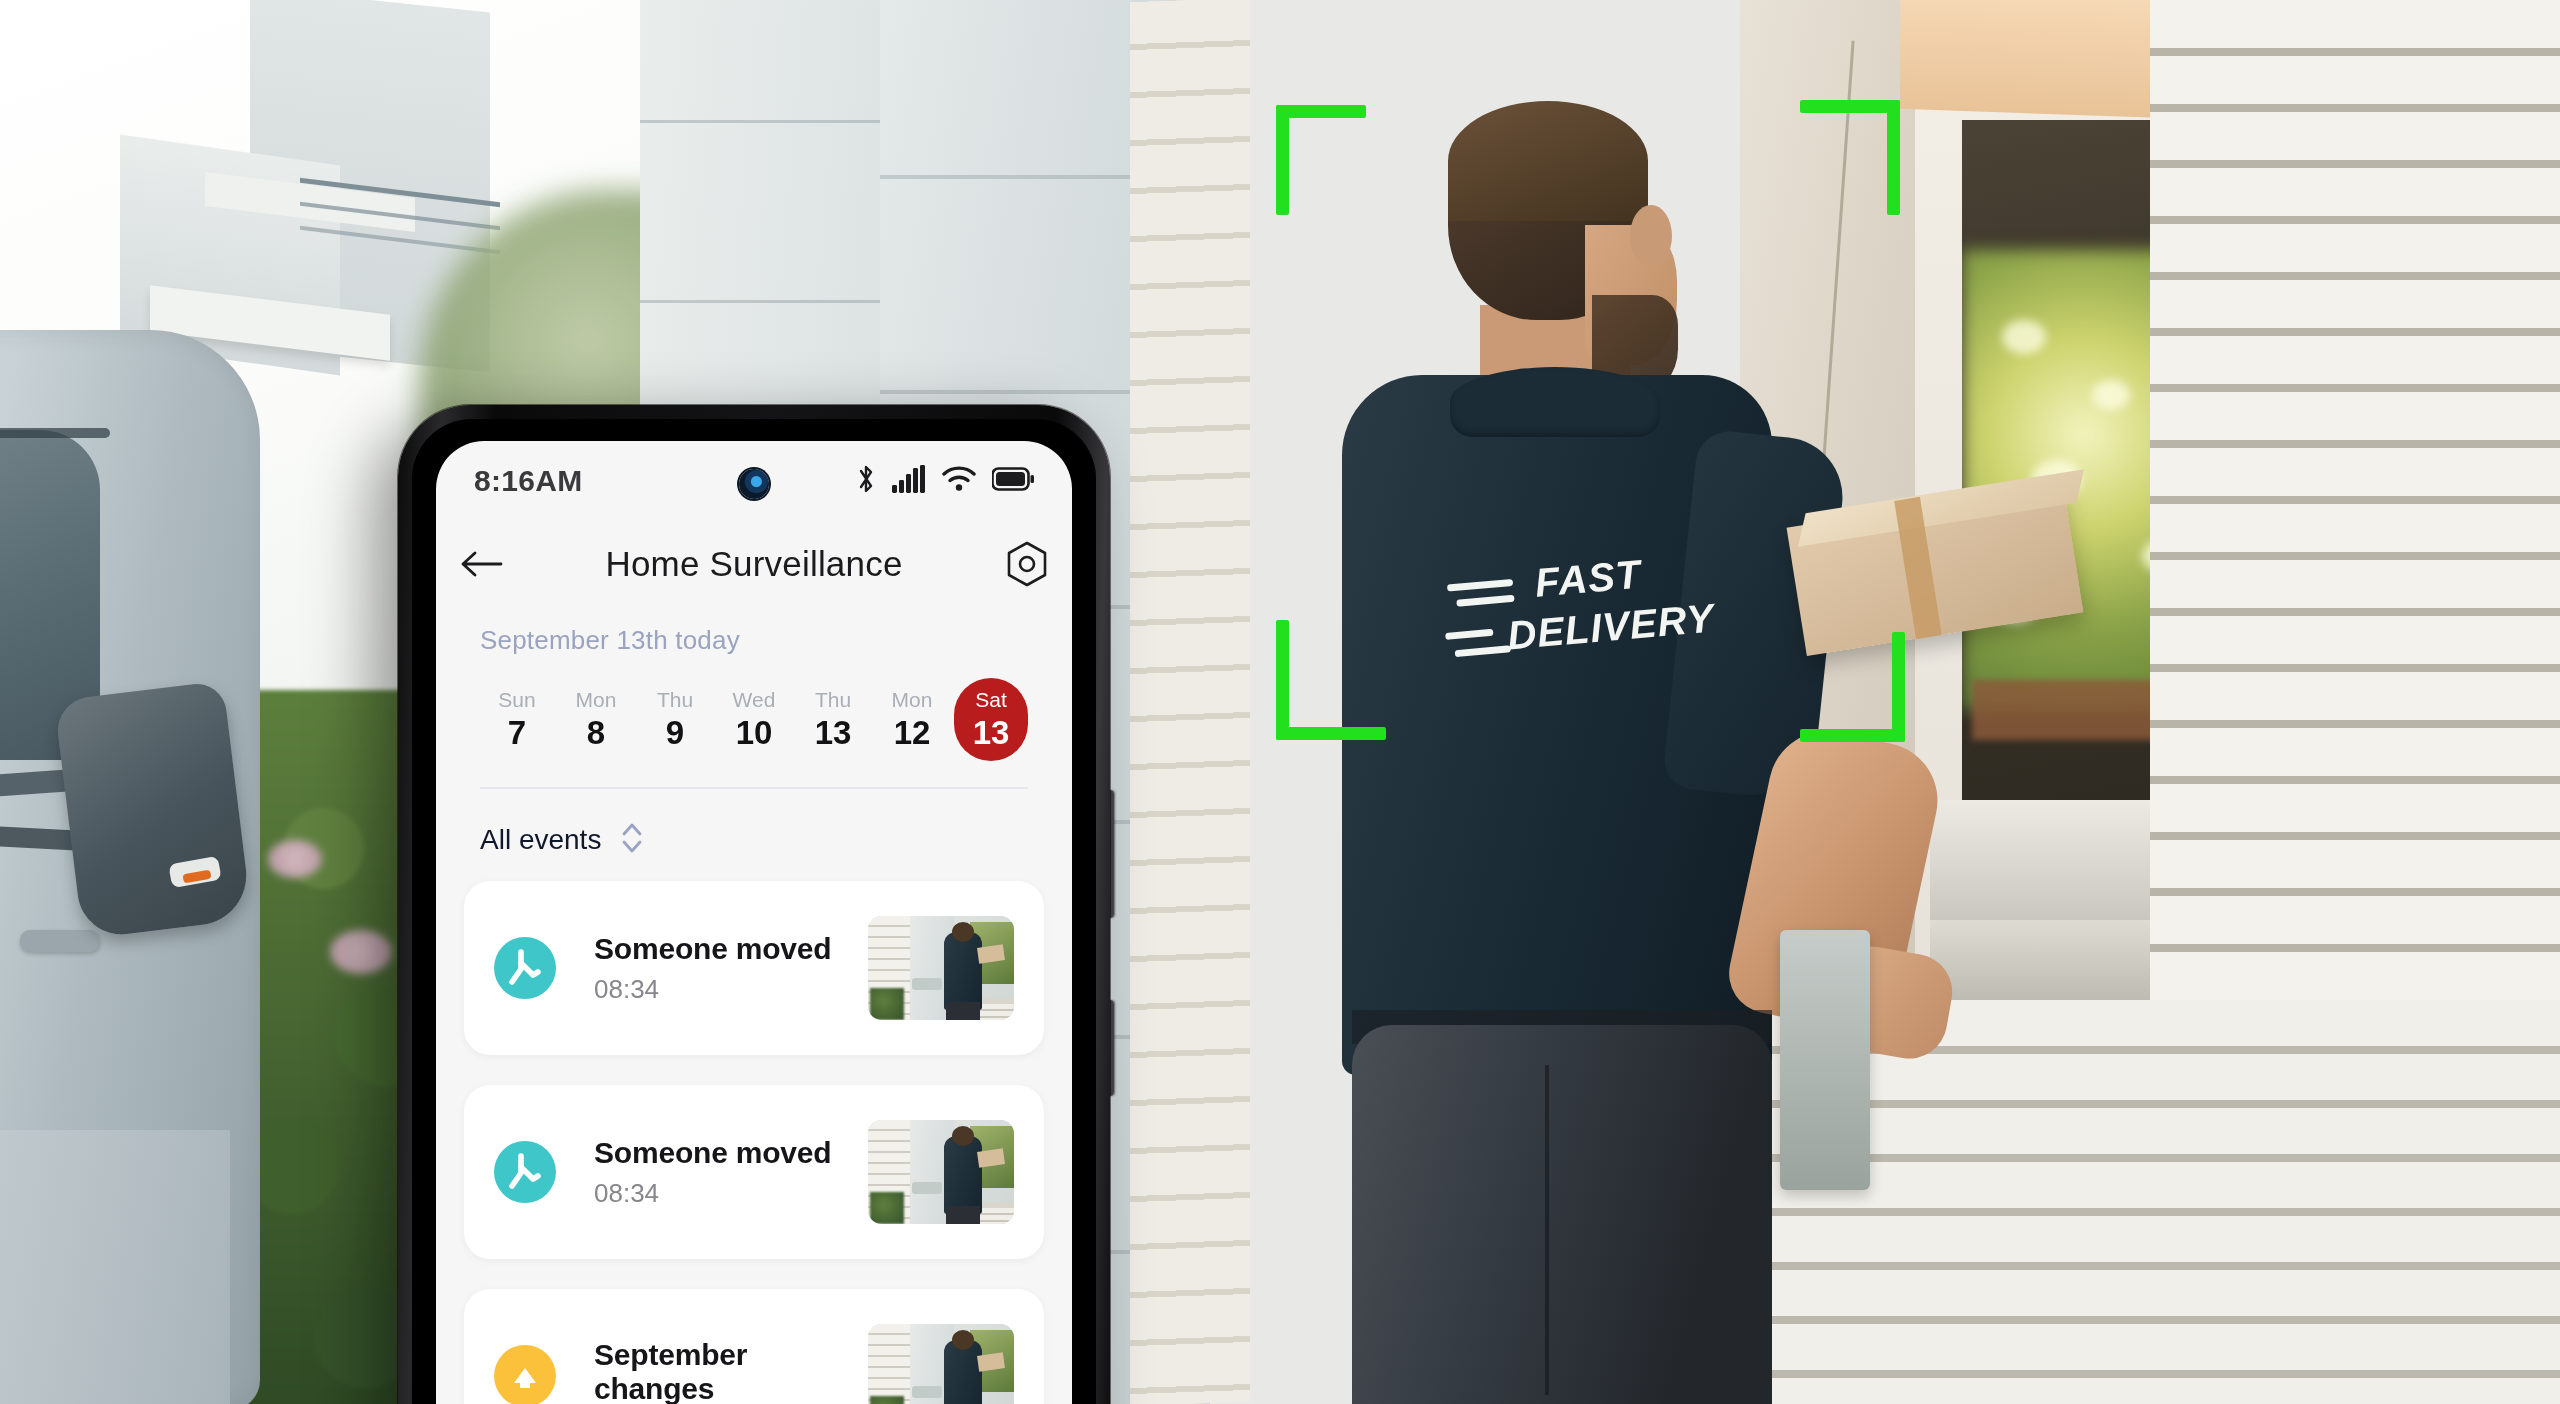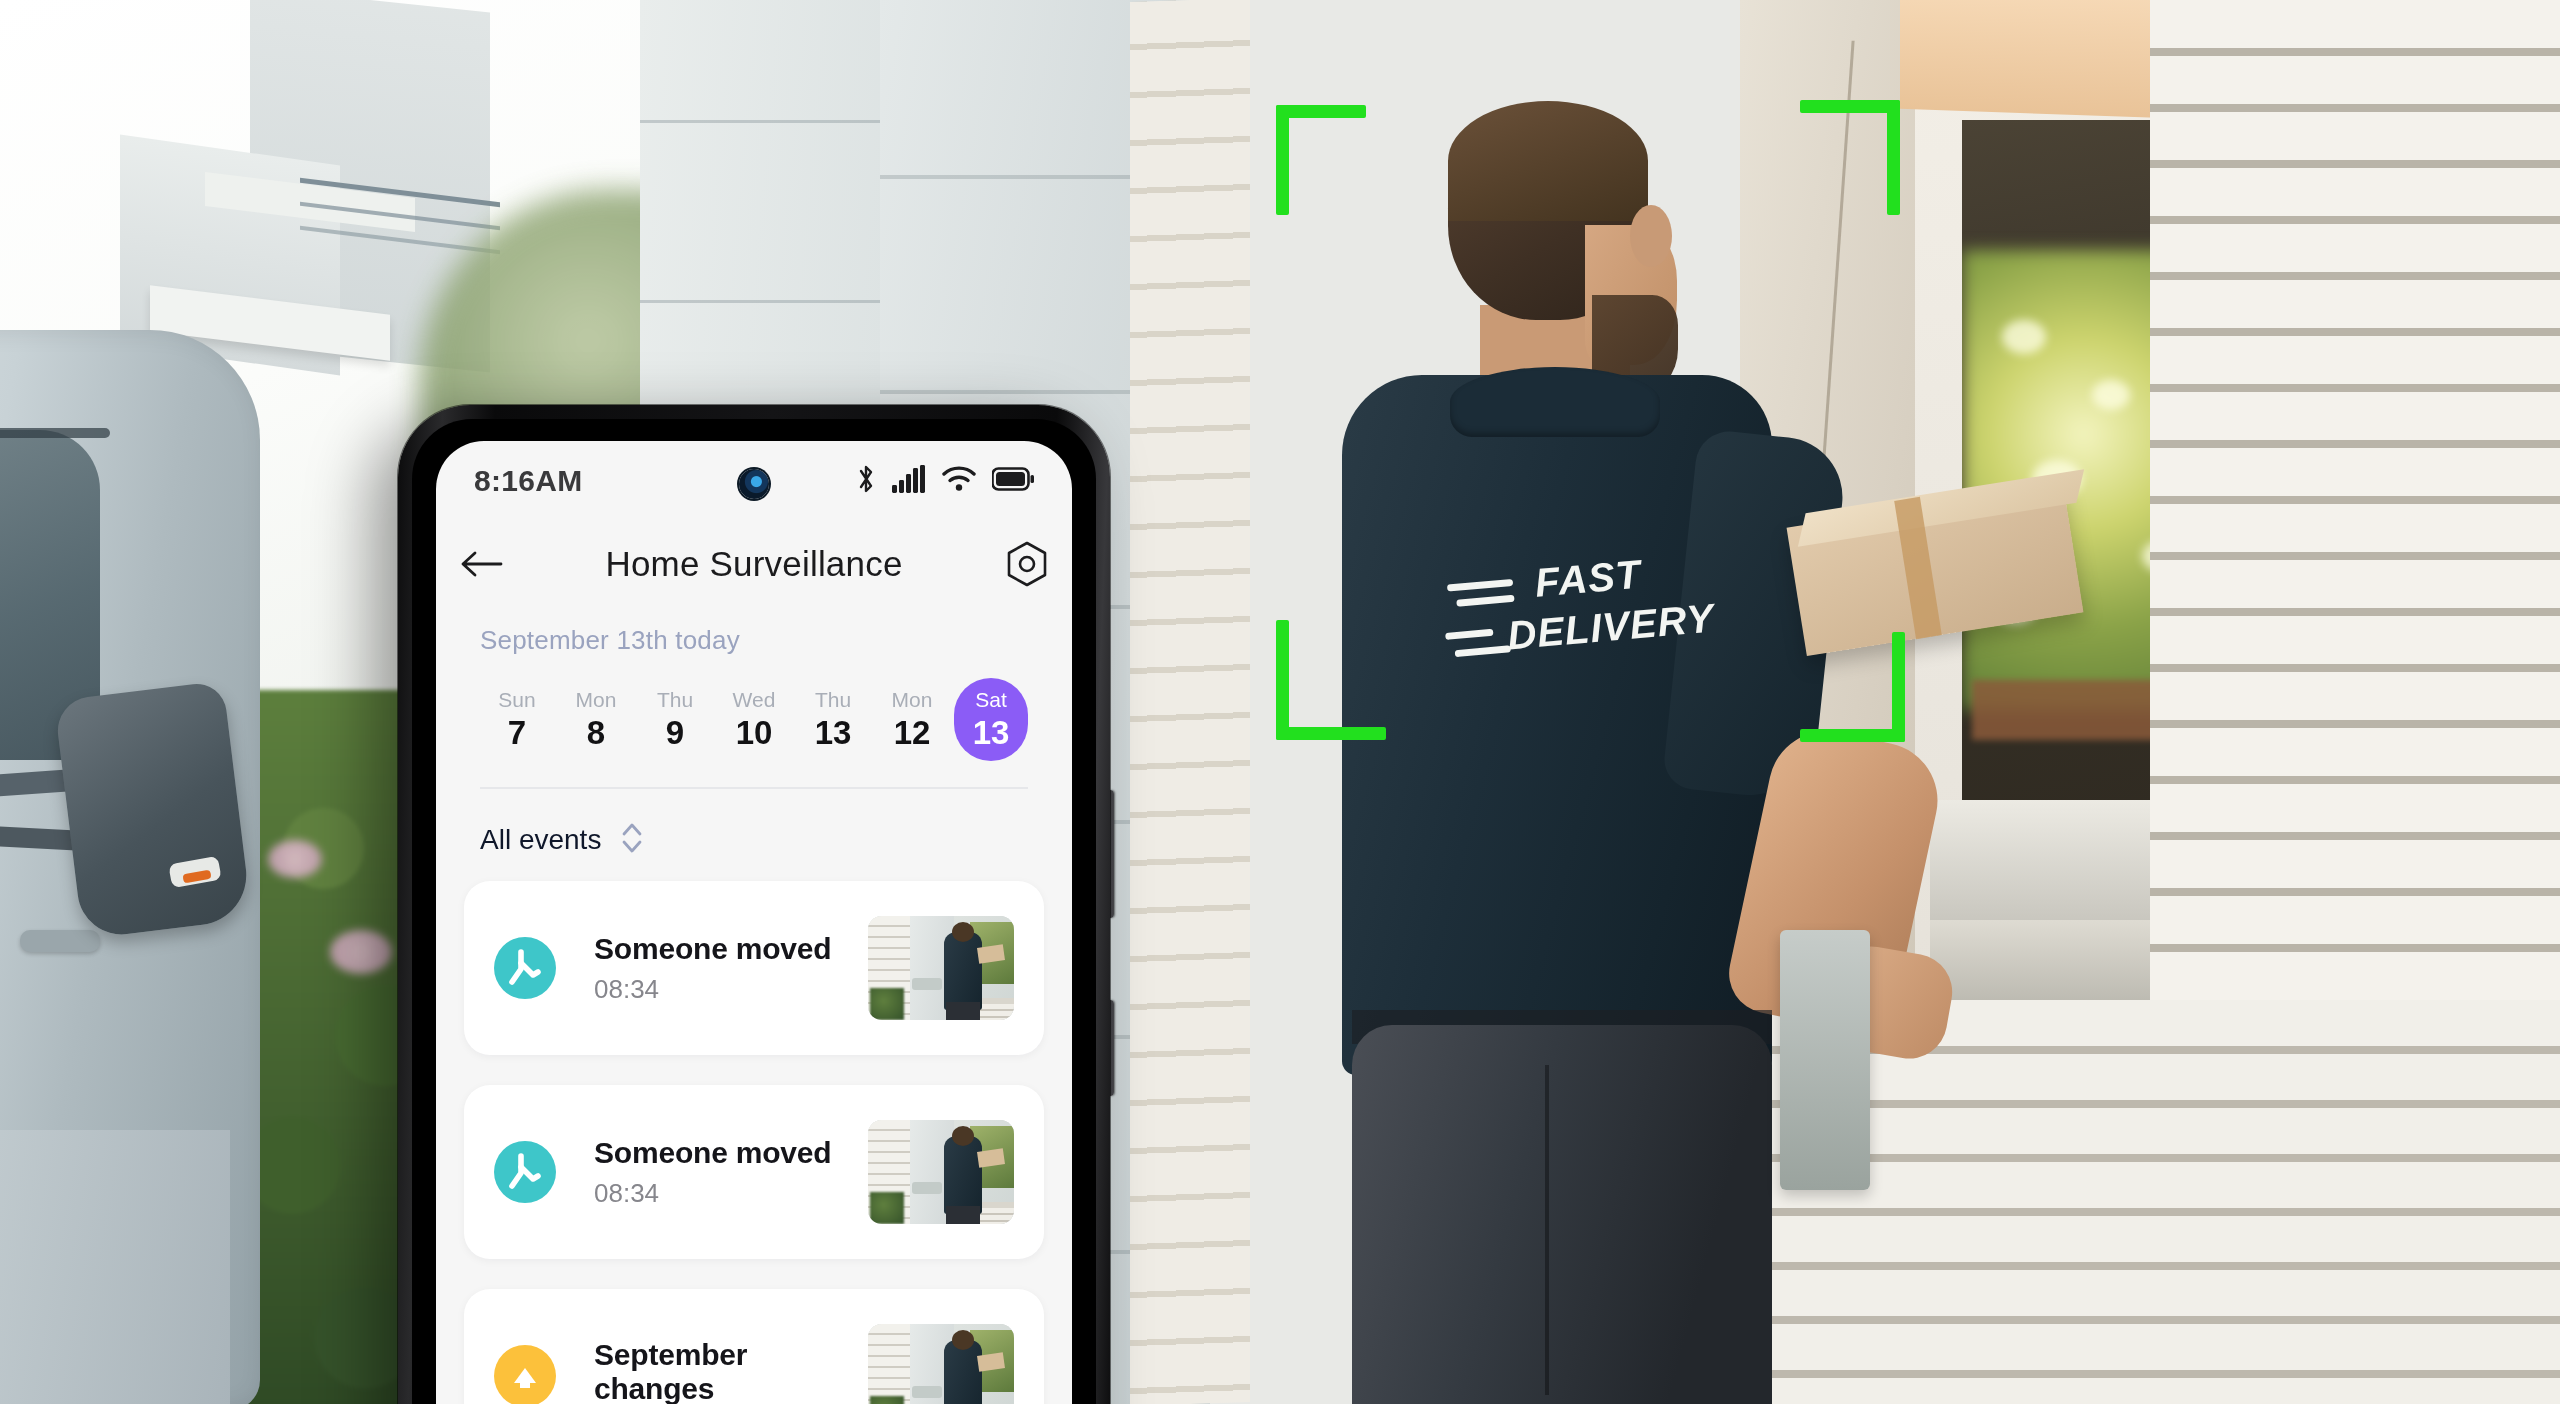--- a/index.html
+++ b/index.html
@@ -206,21 +206,21 @@
   .hdr-title{flex:1;text-align:center;font-size:35px;color:#1b1b1d;letter-spacing:.2px;}
   .icobtn{width:50px;height:50px;display:flex;align-items:center;justify-content:center;}
 
   
   .datewrap{padding:26px 44px 0;}
   .datelabel{font-size:26px;color:#9aa3bf;font-weight:500;letter-spacing:.2px;}
   .days{display:flex;justify-content:space-between;align-items:center;margin-top:22px;}
   .day{width:74px;text-align:center;position:relative;padding:10px 0;}
   .day .dn{font-size:21px;color:#a9aeb7;line-height:1.1;}
   .day .dd{font-size:33px;color:#121214;font-weight:700;margin-top:4px;line-height:1.1;}
-  .day.sel{background:#8b5cf6;border-radius:50px;}
+  .day.sel{background:#b91c1c;border-radius:50px;}
   .day.sel .dn{color:#ffffff;}
   .day.sel .dd{color:#ffffff;}
   .divider{height:2px;background:#e6e7ea;margin:26px 44px 0;}
 
   
   .filter{display:flex;align-items:center;gap:18px;padding:32px 44px 22px;}
   .filter-lbl{font-size:28px;color:#0f172a;}
 
   
   .cards{padding:0 28px;}

